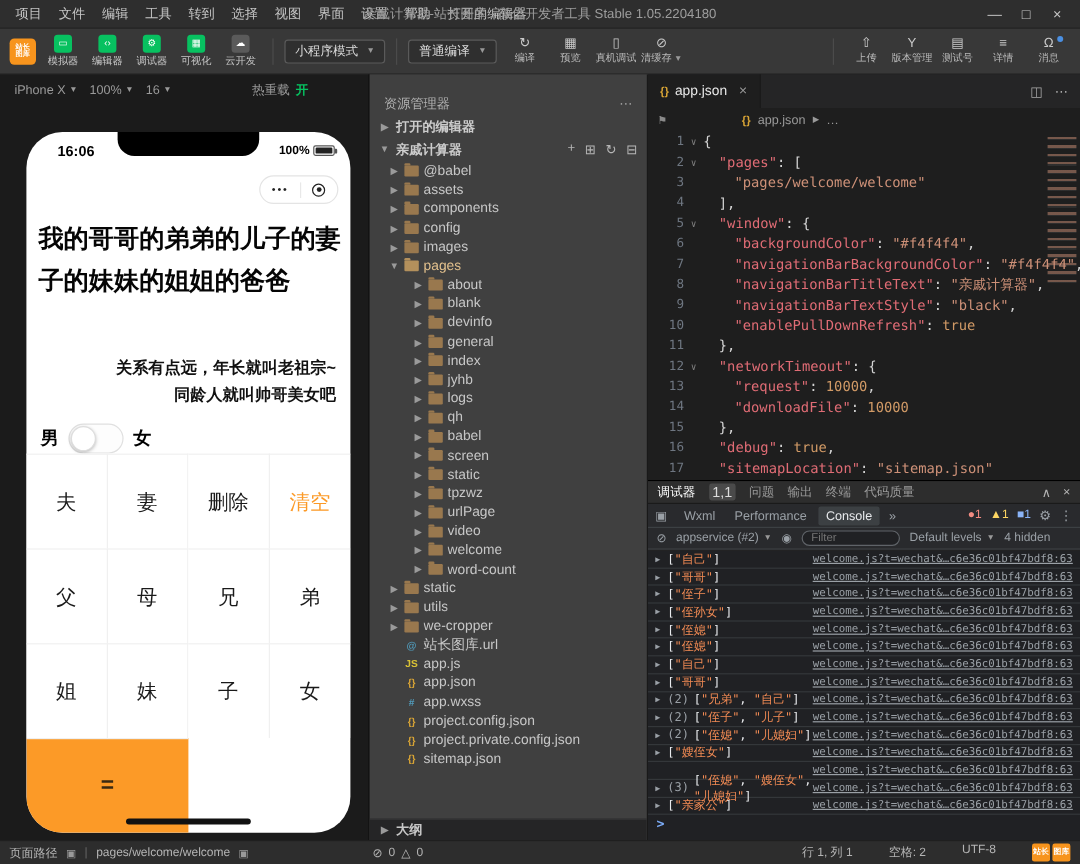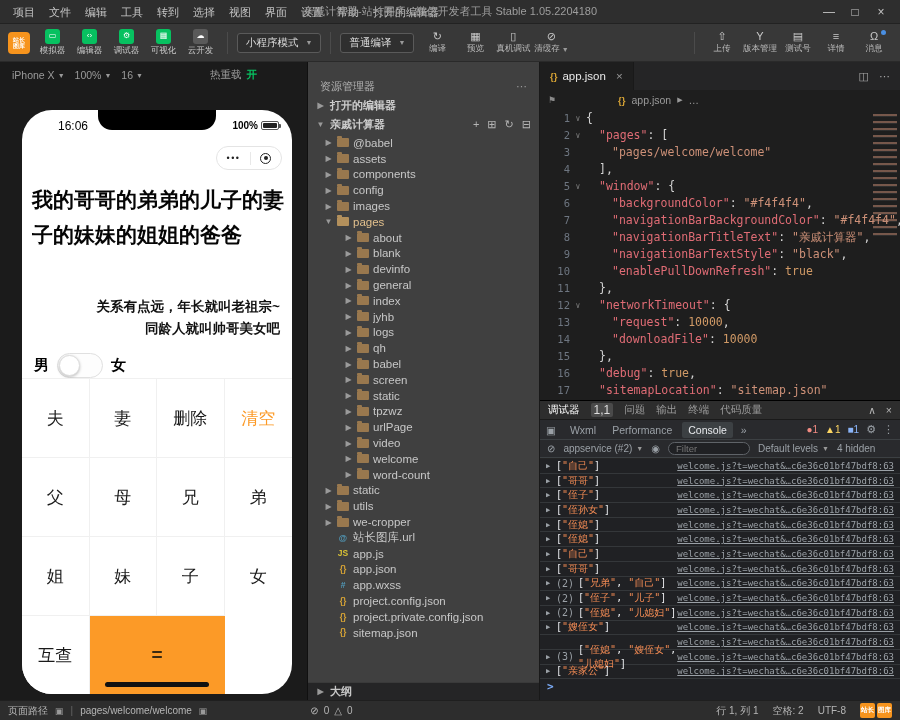--- a/index.html
+++ b/index.html
@@ -33,21 +33,21 @@
 
   
   .simulator{position:absolute;left:0;top:62px;width:308px;bottom:20px;background:#1b1b1b;border-right:1px solid #101010}
   .sim-header{height:26px;display:flex;align-items:center;gap:10px;padding:0 12px;font-size:10.5px;color:#9a9a9a}
   .sim-item{display:flex;align-items:center;gap:3px;white-space:nowrap}
   .hot{margin-left:auto;margin-right:38px;display:flex;align-items:center;gap:5px}
   .hot .on{color:#07c160;font-weight:bold}
 
   .phone{position:absolute;left:22px;top:48px;width:270px;height:584px;background:#fff;border-radius:30px;overflow:hidden;color:#000}
   .notch{position:absolute;top:0;left:50%;transform:translateX(-50%);width:118px;height:20px;background:#000;border-radius:0 0 14px 14px;z-index:3}
-  .ptime{position:absolute;top:9px;left:36px;font-size:12px;font-weight:normal}
+  .ptime{position:absolute;top:9px;left:26px;font-size:12px;font-weight:bold}
   .pbatt{position:absolute;top:10px;right:13px;display:flex;align-items:center;gap:3px;font-size:10px;font-weight:bold}
   .batt{width:18px;height:9px;border:1px solid #555;border-radius:2px;position:relative}
   .batt::before{content:"";position:absolute;inset:1px;background:#222;border-radius:1px}
   .batt::after{content:"";position:absolute;right:-3px;top:2px;width:2px;height:4px;background:#555;border-radius:0 1px 1px 0}
   .capsule{position:absolute;top:36px;right:10px;width:66px;height:24px;border:1px solid #e4e4e4;border-radius:13px;background:#fff;display:flex;align-items:center;justify-content:space-evenly;z-index:2}
   .dots{font-size:9px;letter-spacing:1.5px;color:#222;line-height:1}
   .cap-div{width:1px;height:13px;background:#e8e8e8}
   .target{width:11px;height:11px;border:1.5px solid #222;border-radius:50%;position:relative}
   .target::after{content:"";position:absolute;left:50%;top:50%;width:4px;height:4px;margin:-2px 0 0 -2px;background:#222;border-radius:50%}
   .result{position:absolute;top:72px;left:10px;right:6px;font-size:21px;font-weight:700;line-height:35px;color:#050505}
@@ -119,21 +119,21 @@
   .ccount{color:#9aa0a6;margin-right:4px}
   .ctext .s{color:#f28b54}
   .clink{margin-left:auto;color:#9aa0a6;text-decoration:underline;font-size:9px;white-space:nowrap}
   .prompt-row{height:15px;display:flex;align-items:center;padding:0 7px;color:#7cacf8;font-weight:bold;font-size:11px}
 
   
   .statusbar{position:absolute;left:0;right:0;bottom:0;height:20px;background:#2d2d2d;border-top:1px solid #1f1f1f;display:flex;align-items:center;padding:0 8px;gap:7px;font-size:10px;color:#b5b5b5}
   .sb-sep{color:#666}
   .sb-ico{font-size:9px;color:#9a9a9a}
   .sb-mid{margin-left:96px;display:flex;gap:5px;align-items:center}
-  .sb-right{margin-left:auto;display:flex;gap:14px;align-items:center}
+  .sb-right{margin-left:auto;display:flex;gap:30px;align-items:flex-start}
   .sb-brand{display:flex;gap:2px}
   .sb-brand b{width:15px;height:15px;background:#f7941d;border-radius:2px;color:#fff;font-size:6.5px;display:flex;align-items:center;justify-content:center}
 </style>
 </head>
 <body>
 
 <div class="app">
 
   <div class="titlebar">
     <div id="menus" style="display:flex">
@@ -289,21 +289,20 @@
           <div class="kcell">删除</div>
           <div class="kcell otext lastcol">清空</div>
           <div class="kcell">父</div>
           <div class="kcell">母</div>
           <div class="kcell">兄</div>
           <div class="kcell lastcol">弟</div>
           <div class="kcell">姐</div>
           <div class="kcell">妹</div>
           <div class="kcell">子</div>
           <div class="kcell lastcol">女</div>
-          <div class="kcell">互查</div>
           <div class="kcell obg lastcol" style="grid-column: span 2;">=</div>
         </div>
       <div class="homebar"></div>
     </div>
   </div>
 
   <div class="explorer">
     <div class="ex-title">
       <span>资源管理器</span>
       <span class="more">⋯</span>

